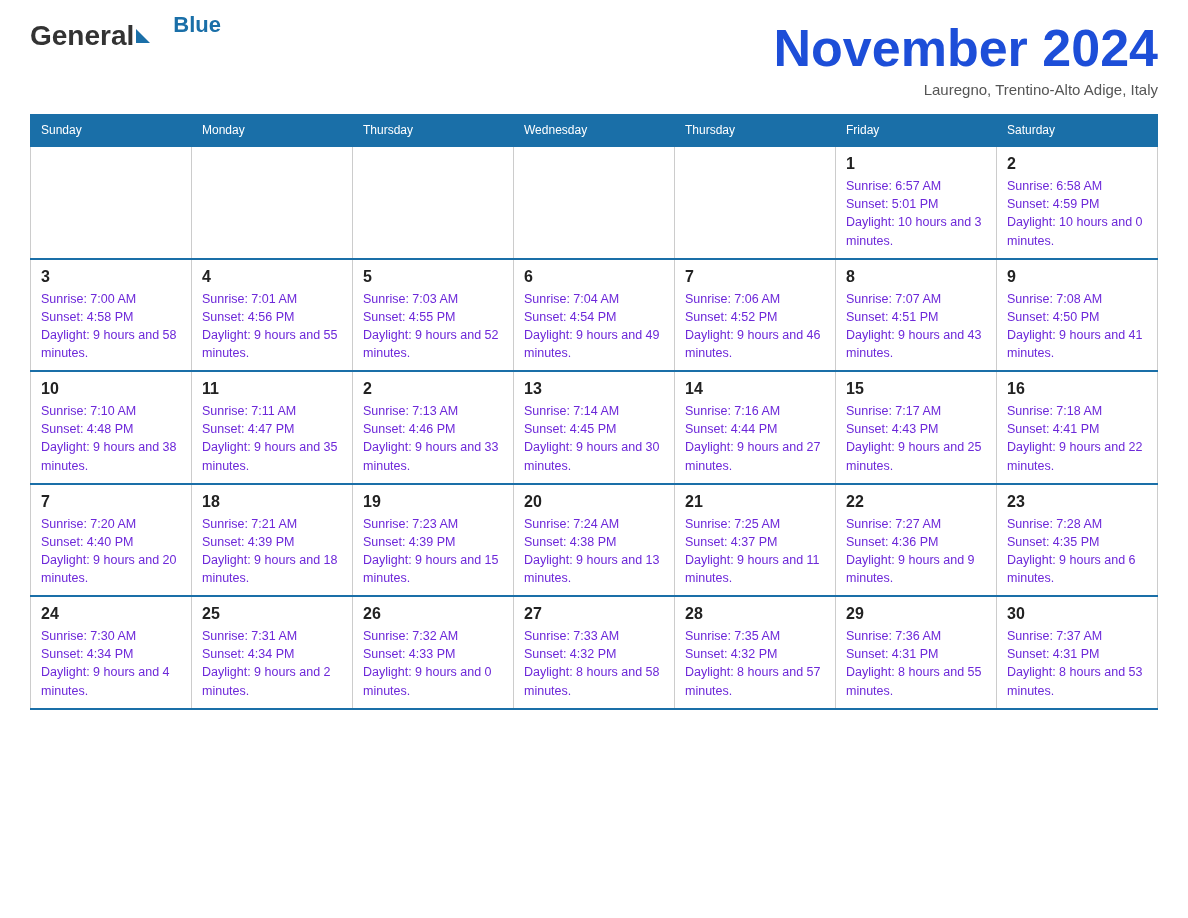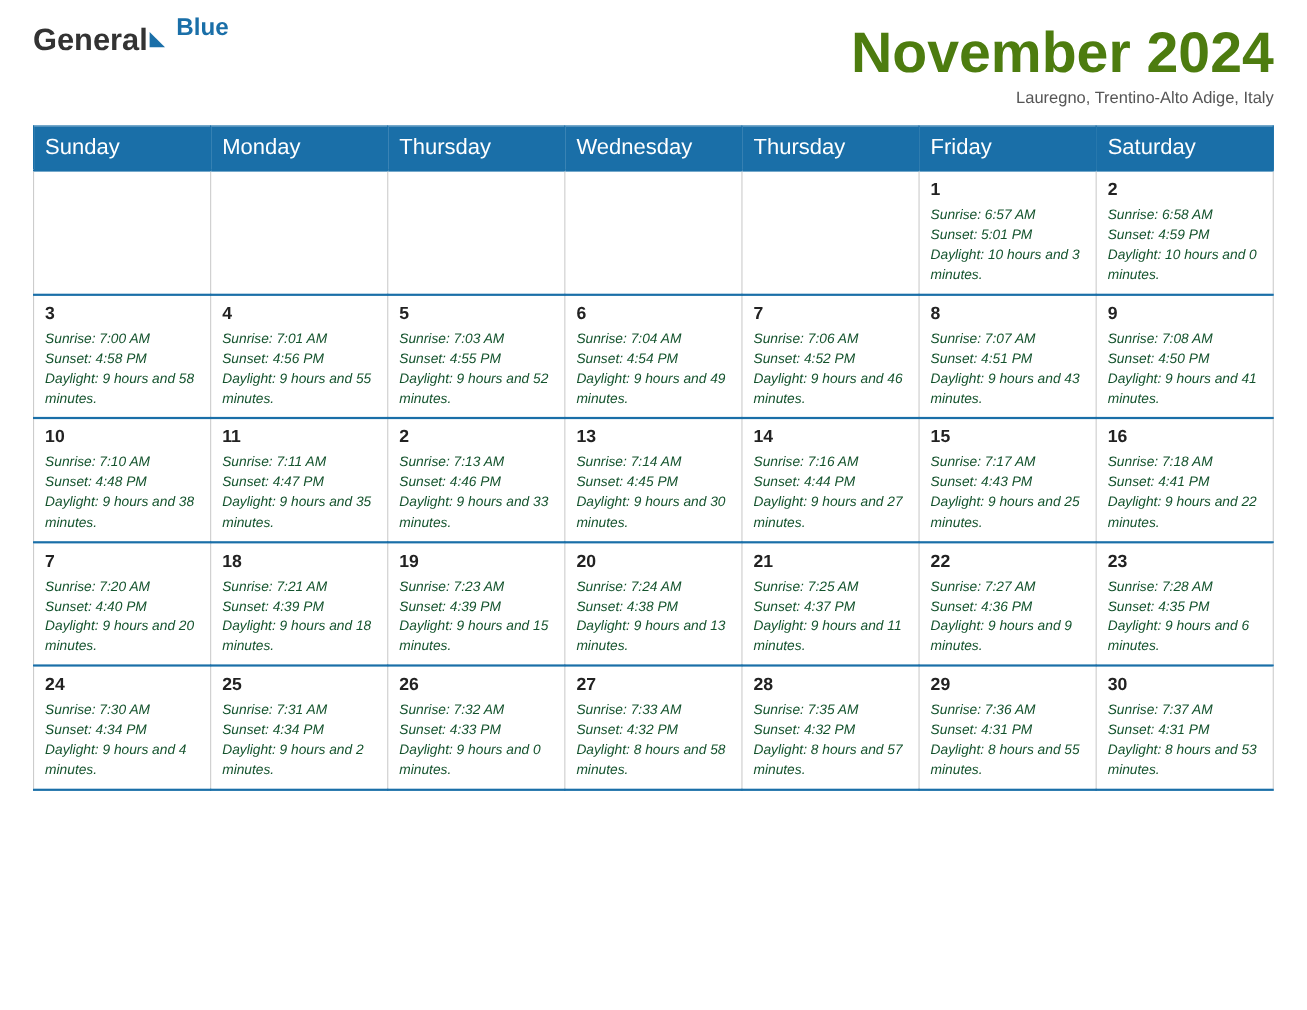--- a/index.html
+++ b/index.html
@@ -44,38 +44,38 @@
       font-size: 22px;
       font-weight: bold;
       margin-left: 4px;
     }
     .title-area {
       text-align: right;
     }
     .month-title {
       font-size: 52px;
       font-weight: bold;
-      color: #4d7c0f;
+      color: #1d4ed8;
       line-height: 1.1;
     }
     .subtitle {
       font-size: 15px;
       color: #555;
       margin-top: 4px;
     }
     .calendar {
       width: 100%;
       border-collapse: collapse;
     }
     .calendar th {
       background-color: #1a6fa8;
       color: #fff;
       text-align: left;
       padding: 8px 10px;
-      font-size: 20px;
+      font-size: 12px;
       font-weight: normal;
       border: 1px solid #1a6fa8;
     }
     .calendar td {
       vertical-align: top;
       padding: 8px 10px;
       border: 1px solid #ccc;
       width: calc(100% / 7);
       min-height: 100px;
       font-size: 13px;
@@ -91,38 +91,37 @@
     .day-number {
       font-size: 16px;
       font-weight: bold;
       color: #222;
       margin-bottom: 4px;
       display: block;
     }
     .day-info {
       font-size: 12.5px;
       line-height: 1.45;
-      color: #14532d;
-      font-style: italic;
+      color: #6d28d9;
     }
     .empty-cell {
       background: #f9f9f9;
     }
   </style>
 </head>
 <body>
 
 <div class="header-area">
   <div class="logo-area">
     <div class="logo-text">
       <span>General</span>
       <span class="logo-triangle"></span>
       <br>
     </div>
-    <div style="margin-top:-8px; margin-left:4px;">
+    <div style="margin-top:-8px; margin-left:17px;">
       <span class="logo-sub">Blue</span>
     </div>
   </div>
   <div class="title-area">
     <div class="month-title">November 2024</div>
     <div class="subtitle">Lauregno, Trentino-Alto Adige, Italy</div>
   </div>
 </div>
 
 <table class="calendar">

